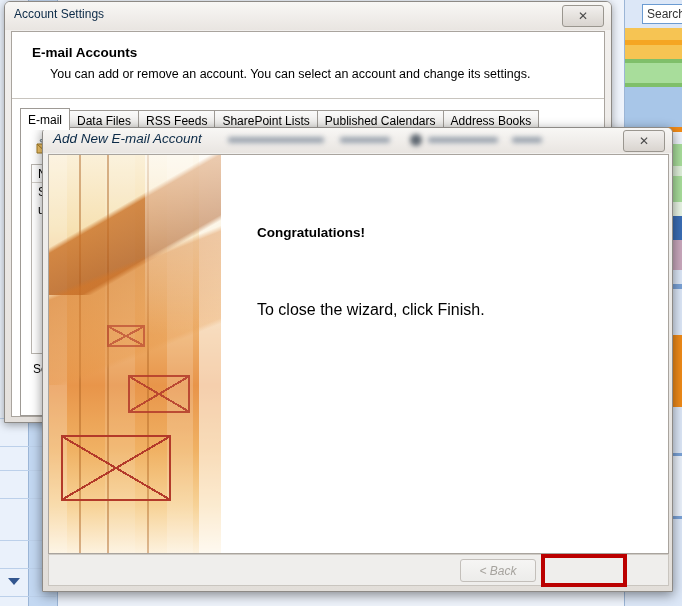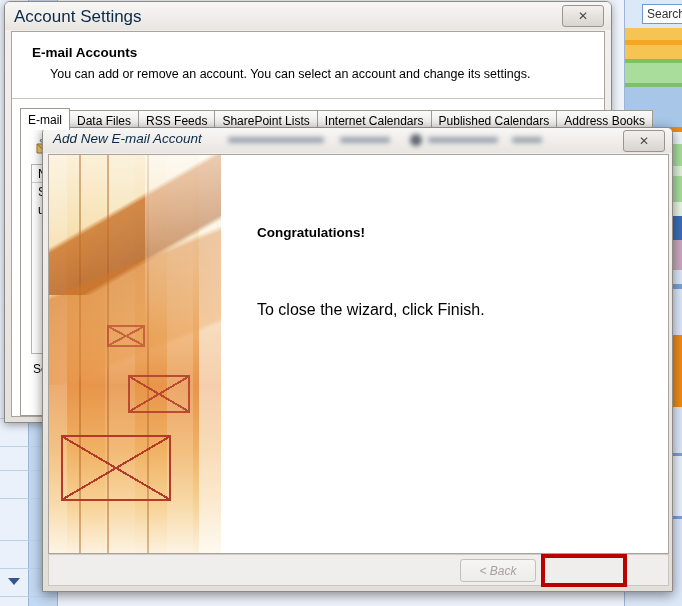--- a/index.html
+++ b/index.html
@@ -52,21 +52,21 @@
     border:1px solid #8d8a86;border-radius:6px 6px 0 0;
     box-shadow:0 2px 8px rgba(0,0,0,.35);
     box-sizing:border-box;
   }
   #account-settings-titlebar{
     position:relative;height:28px;
     background:linear-gradient(#f8f7f5,#e9e5e1);
     border-radius:5px 5px 0 0;
   }
   #account-settings-title{
-    position:absolute;left:9px;top:5px;font-size:17px;color:#0b2a47;
+    position:absolute;left:9px;top:5px;font-size:12px;color:#0b2a47;
     white-space:nowrap;
   }
   #as-close-btn{
     position:absolute;right:7px;top:3px;width:40px;height:20px;
     background:linear-gradient(#f2f0ee,#d9d4cf);
     border:1px solid #9a968f;border-radius:3px;
     display:flex;align-items:center;justify-content:center;
     color:#4b4b4b;font-size:12px;font-weight:bold;
   }
   #as-body{
@@ -253,21 +253,20 @@
     <div id="as-header-zone">
       <div id="as-heading">E-mail Accounts</div>
       <div id="as-subheading">You can add or remove an account. You can select an account and change its settings.</div>
     </div>
 
     <div id="as-tabstrip">
       <div class="as-tab active">E-mail</div>
       <div class="as-tab">Data Files</div>
       <div class="as-tab">RSS Feeds</div>
       <div class="as-tab">SharePoint Lists</div>
-      <div class="as-tab">Internet Calendars</div>
       <div class="as-tab">Published Calendars</div>
       <div class="as-tab">Address Books</div>
     </div>
 
     <div id="as-panel">
       <div id="as-toolbar-icon">
         <svg width="22" height="18" viewBox="0 0 22 18">
           <path d="M2 6 L13 6 L13 15 L2 15 Z" fill="#f5c76a" stroke="#a07a25" stroke-width="1"></path>
           <path d="M2 6 L7.5 11 L13 6" fill="none" stroke="#a07a25" stroke-width="1"></path>
           <path d="M5 2 Q12 -1 17 5 L19 3 L19 9 L13 9 L15 7 Q11 2 6 4 Z" fill="#dfe6ea" stroke="#7b8a93" stroke-width="1"></path>

